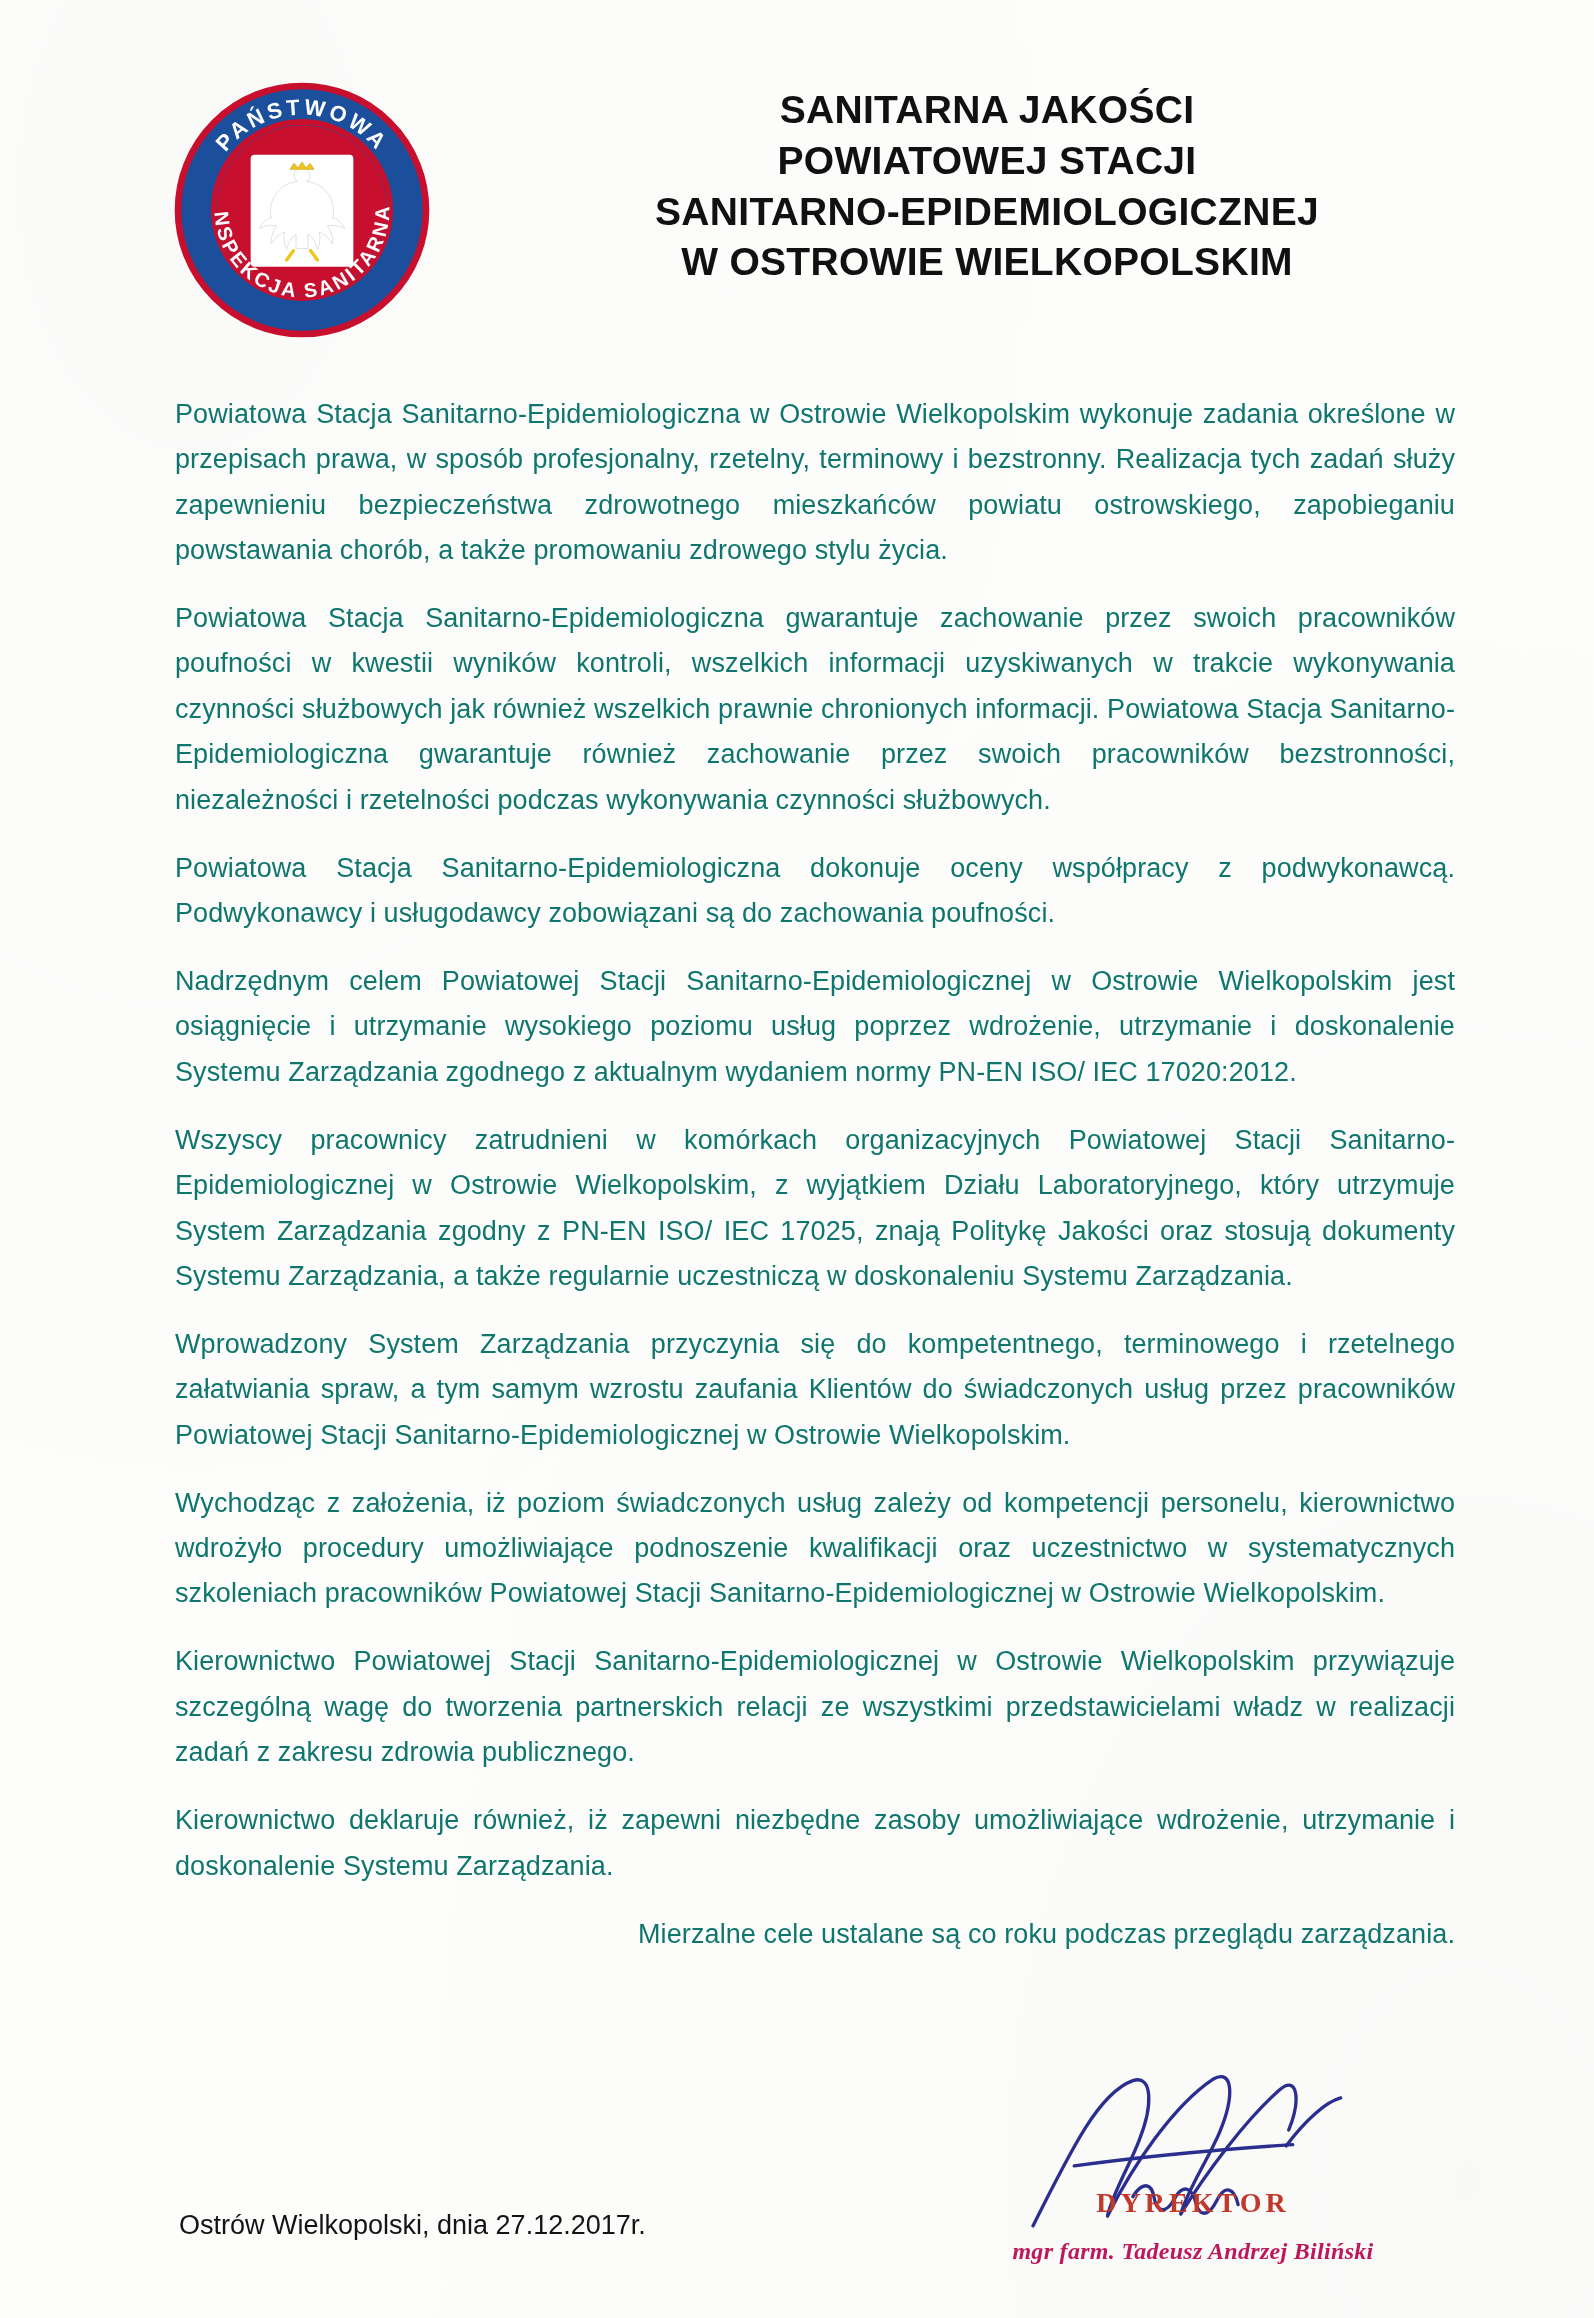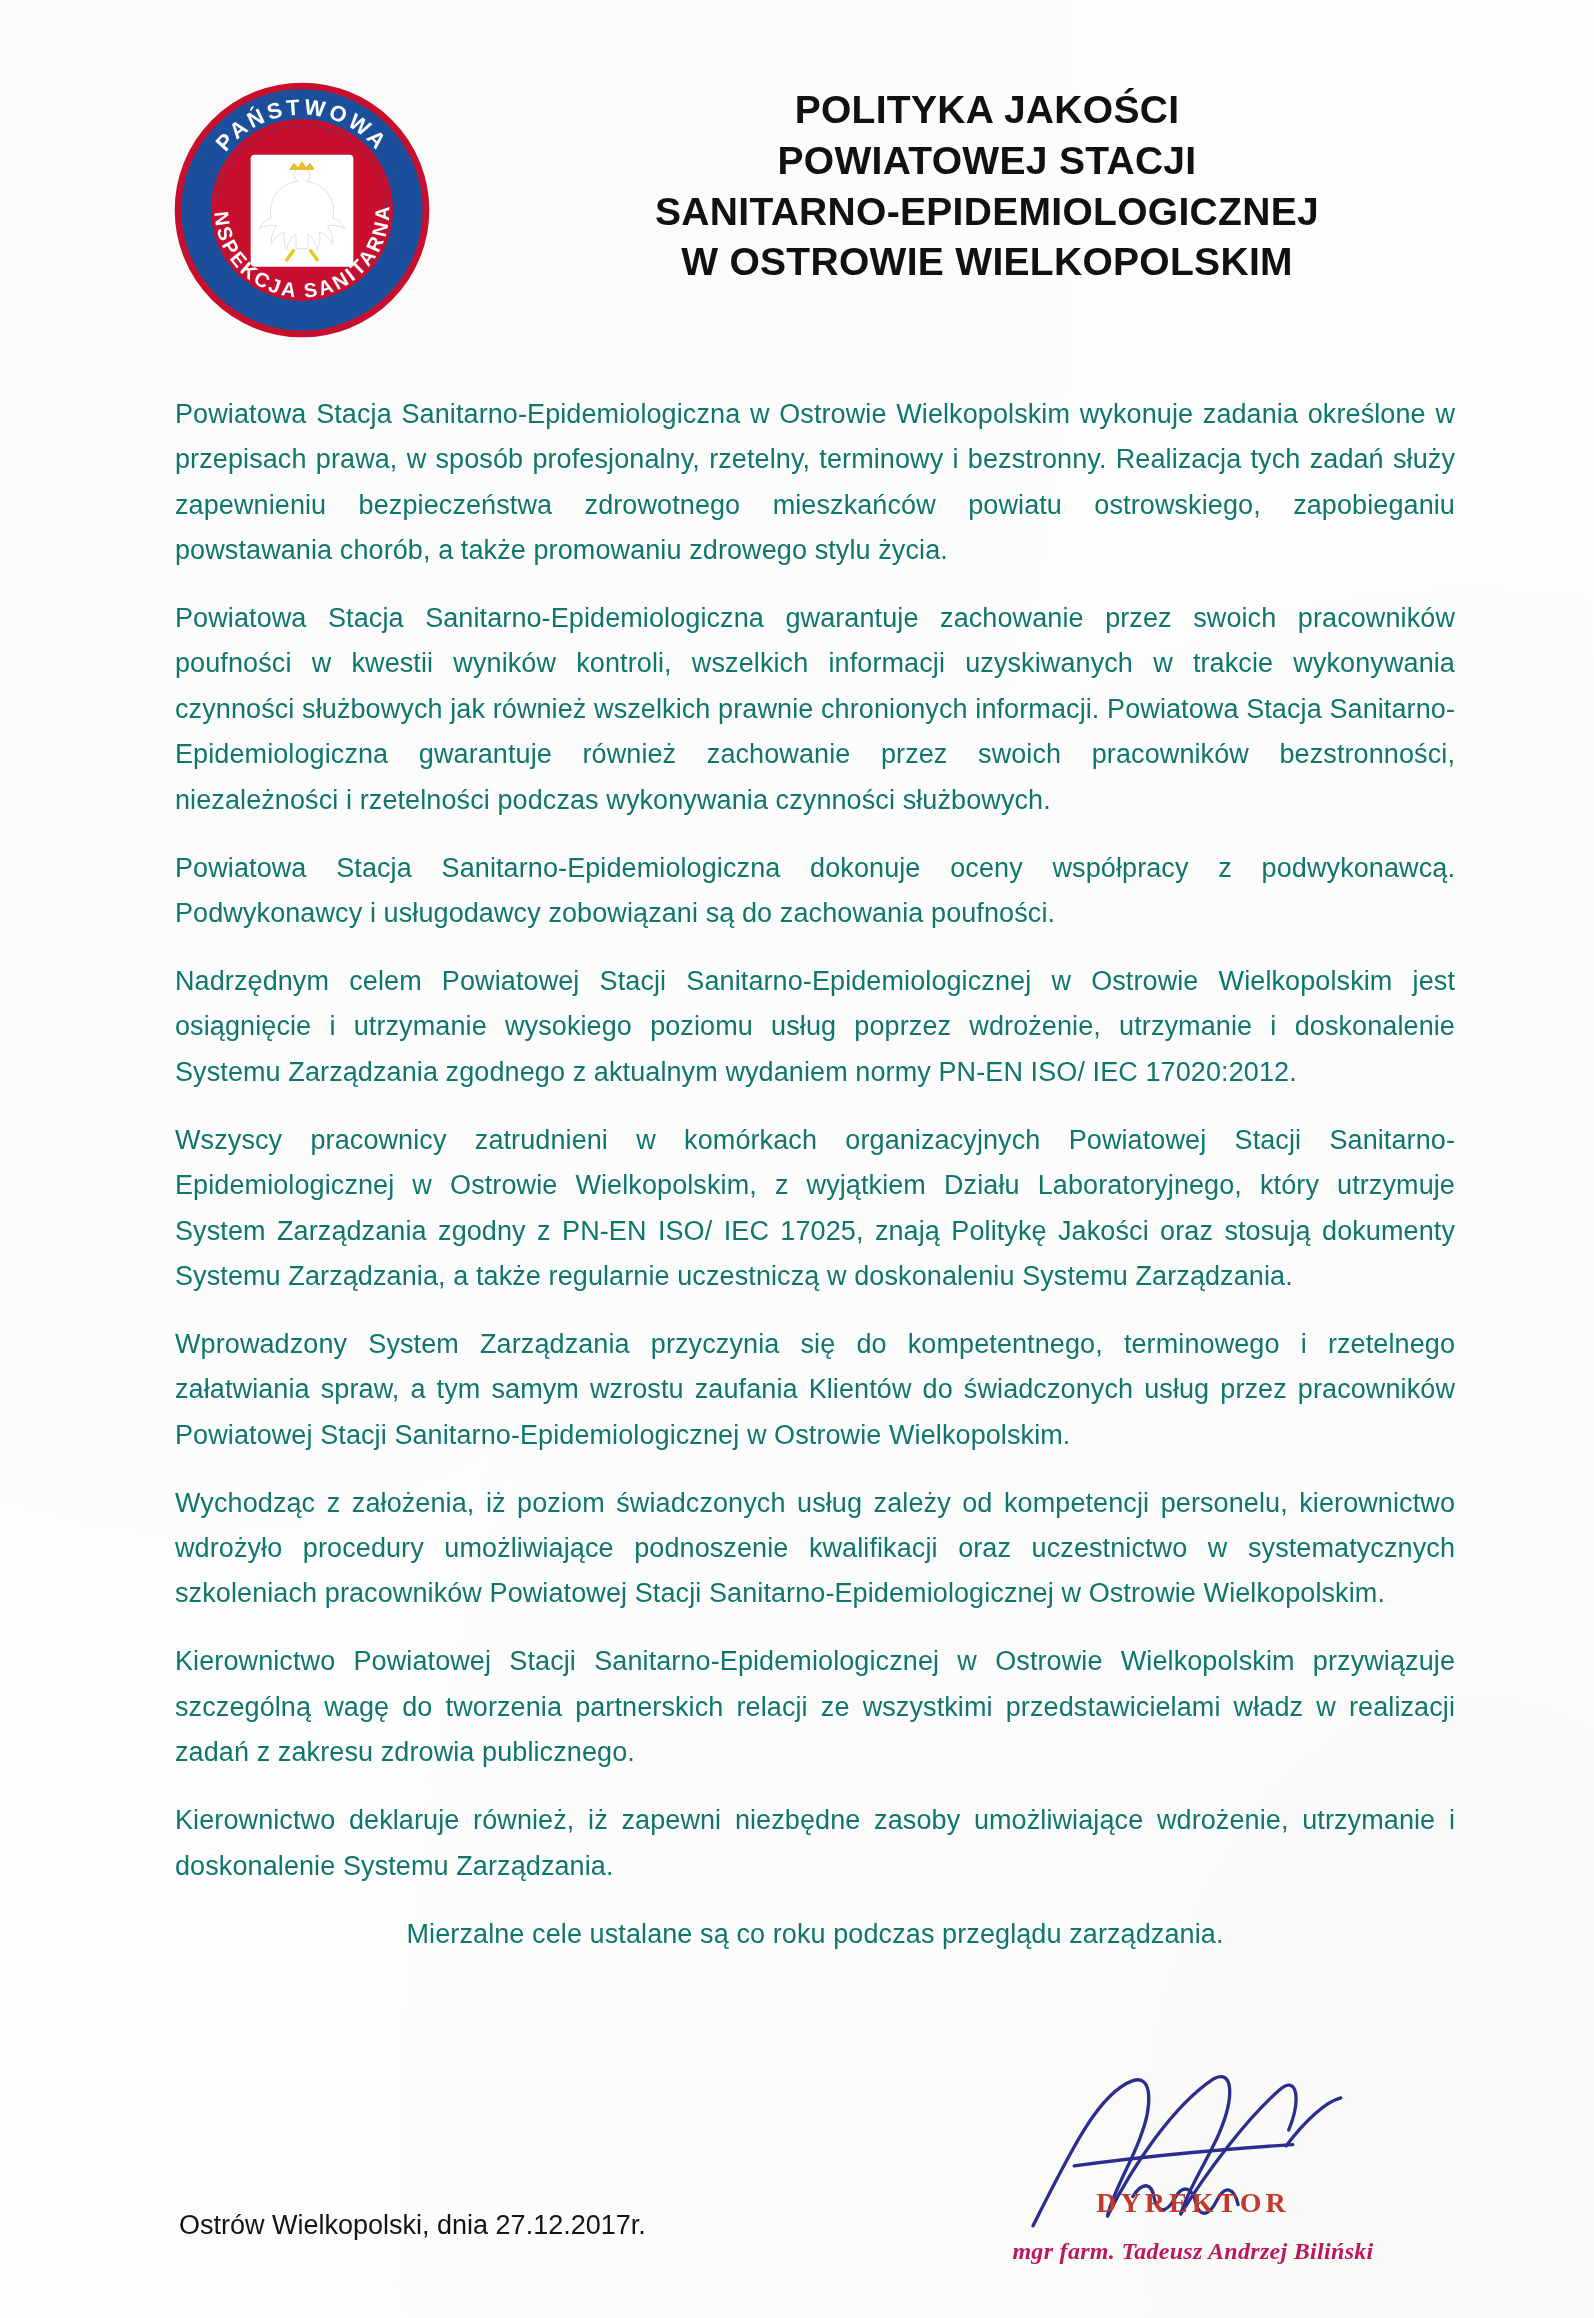--- a/index.html
+++ b/index.html
@@ -69,21 +69,21 @@
   }
   .para {
     font-size: 27px;
     line-height: 1.68;
     text-align: justify;
     text-justify: inter-word;
     margin: 0 0 22.7px 0;
     color: #0f766e;
     letter-spacing: 0.1px;
   }
-  .para.last-left { text-align: center; }
+  .para.last-left { text-align: right; }
   .para b { font-weight: normal; }
 
   
   .footer-date {
     position: absolute;
     left: 179px;
     top: 2210px;
     font-size: 27px;
     color: #141414;
   }
@@ -180,21 +180,21 @@
         <text font-family="Liberation Sans, sans-serif" font-size="33" font-weight="bold" fill="#ffffff" letter-spacing="5">
           <textPath href="#arcTop" startOffset="50%" text-anchor="middle">PAŃSTWOWA</textPath>
         </text>
         <text font-family="Liberation Sans, sans-serif" font-size="30" font-weight="bold" fill="#ffffff" letter-spacing="4">
           <textPath href="#arcBottom" startOffset="50%" text-anchor="middle">INSPEKCJA SANITARNA</textPath>
         </text>
       </svg>
     </div>
 
     <div class="doc-title">
-      <div>POLITYKA JAKOŚCI</div>
+      <div>SANITARNA JAKOŚCI</div>
       <div>POWIATOWEJ STACJI</div>
       <div>SANITARNO-EPIDEMIOLOGICZNEJ</div>
       <div>W OSTROWIE WIELKOPOLSKIM</div>
     </div>
   </div>
 
   <div class="body-text">
     <p class="para">Powiatowa Stacja Sanitarno-Epidemiologiczna w Ostrowie Wielkopolskim wykonuje zadania określone w przepisach prawa, w sposób profesjonalny, rzetelny, terminowy i bezstronny. Realizacja tych zadań służy zapewnieniu bezpieczeństwa zdrowotnego mieszkańców powiatu ostrowskiego, zapobieganiu powstawania chorób, a także promowaniu zdrowego stylu życia.</p>
     <p class="para">Powiatowa Stacja Sanitarno-Epidemiologiczna gwarantuje zachowanie przez swoich pracowników poufności  w kwestii wyników kontroli, wszelkich informacji uzyskiwanych w trakcie wykonywania czynności służbowych jak również wszelkich prawnie chronionych informacji.  Powiatowa Stacja Sanitarno-Epidemiologiczna gwarantuje również zachowanie przez swoich pracowników bezstronności, niezależności i rzetelności podczas wykonywania czynności służbowych.</p>
     <p class="para">Powiatowa Stacja Sanitarno-Epidemiologiczna dokonuje oceny współpracy z podwykonawcą. Podwykonawcy i  usługodawcy zobowiązani są do zachowania poufności.</p>

